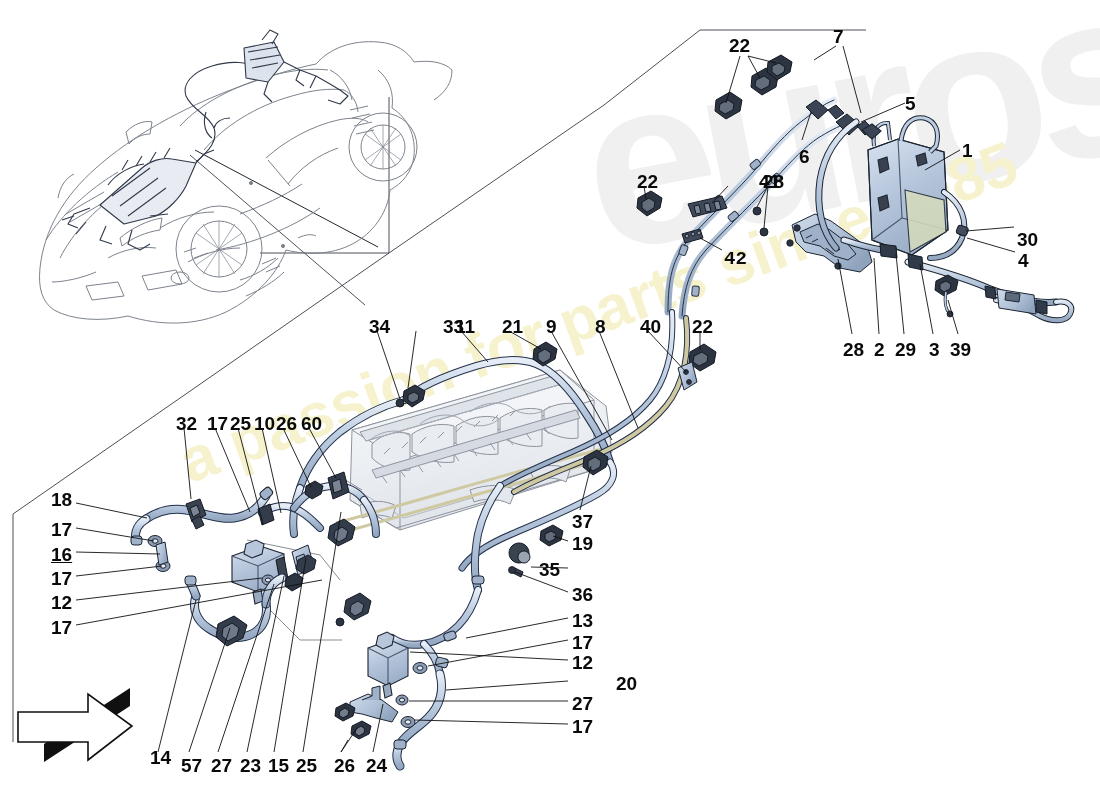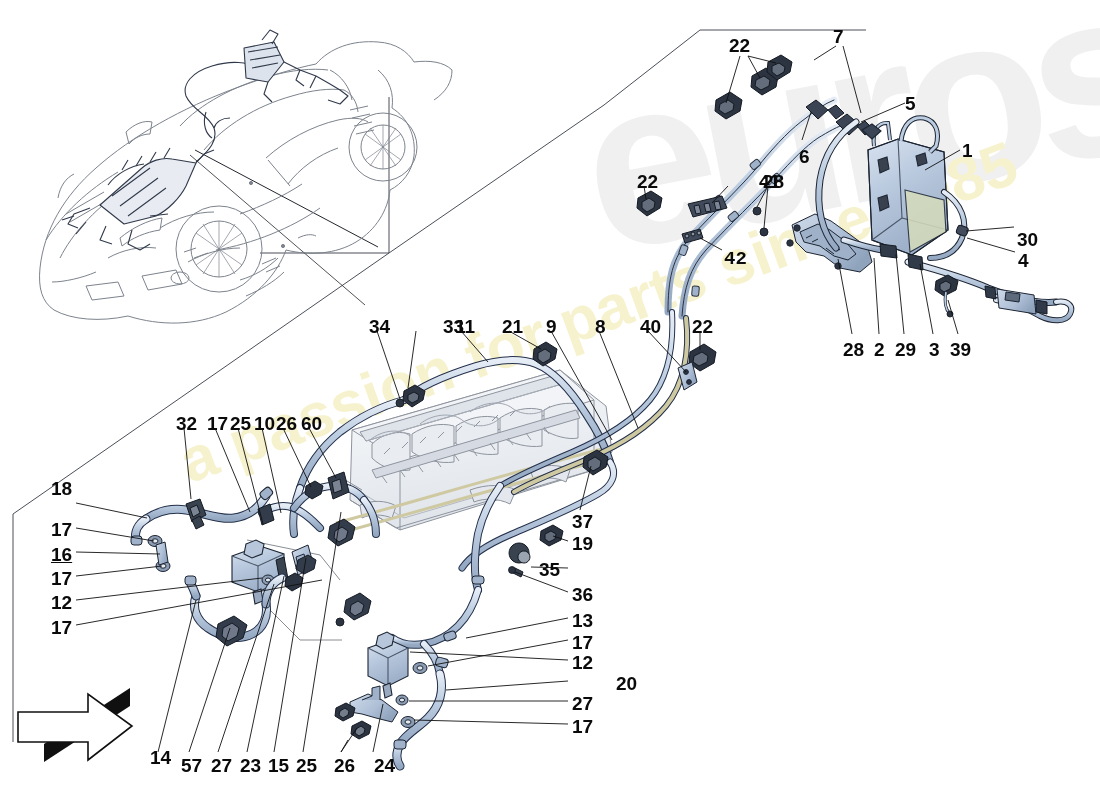--- a/index.html
+++ b/index.html
@@ -672,21 +672,21 @@
   <div class="lbl" style="left:640px;top:317px;">40</div>
   <div class="lbl" style="left:692px;top:317px;">22</div>
 
   <div class="lbl" style="left:176px;top:414px;">32</div>
   <div class="lbl" style="left:207px;top:414px;">17</div>
   <div class="lbl" style="left:230px;top:414px;">25</div>
   <div class="lbl" style="left:254px;top:414px;">10</div>
   <div class="lbl" style="left:276px;top:414px;">26</div>
   <div class="lbl" style="left:301px;top:414px;">60</div>
 
-  <div class="lbl" style="left:51px;top:479px;">18</div>
+  <div class="lbl" style="left:51px;top:490px;">18</div>
   <div class="lbl" style="left:51px;top:520px;">17</div>
   <div class="lbl" style="left:51px;top:545px;text-decoration:underline;">16</div>
   <div class="lbl" style="left:51px;top:569px;">17</div>
   <div class="lbl" style="left:51px;top:593px;">12</div>
   <div class="lbl" style="left:51px;top:618px;">17</div>
 
   <div class="lbl" style="left:572px;top:512px;">37</div>
   <div class="lbl" style="left:572px;top:534px;">19</div>
   <div class="lbl" style="left:539px;top:560px;">35</div>
   <div class="lbl" style="left:572px;top:585px;">36</div>
@@ -697,15 +697,15 @@
   <div class="lbl" style="left:572px;top:694px;">27</div>
   <div class="lbl" style="left:572px;top:717px;">17</div>
 
   <div class="lbl" style="left:150px;top:748px;">14</div>
   <div class="lbl" style="left:181px;top:756px;">57</div>
   <div class="lbl" style="left:211px;top:756px;">27</div>
   <div class="lbl" style="left:240px;top:756px;">23</div>
   <div class="lbl" style="left:268px;top:756px;">15</div>
   <div class="lbl" style="left:296px;top:756px;">25</div>
   <div class="lbl" style="left:334px;top:756px;">26</div>
-  <div class="lbl" style="left:366px;top:756px;margin-left:8px;">24</div>
+  <div class="lbl" style="left:366px;top:756px;">24</div>
 
 </div>
 
 </body></html>

